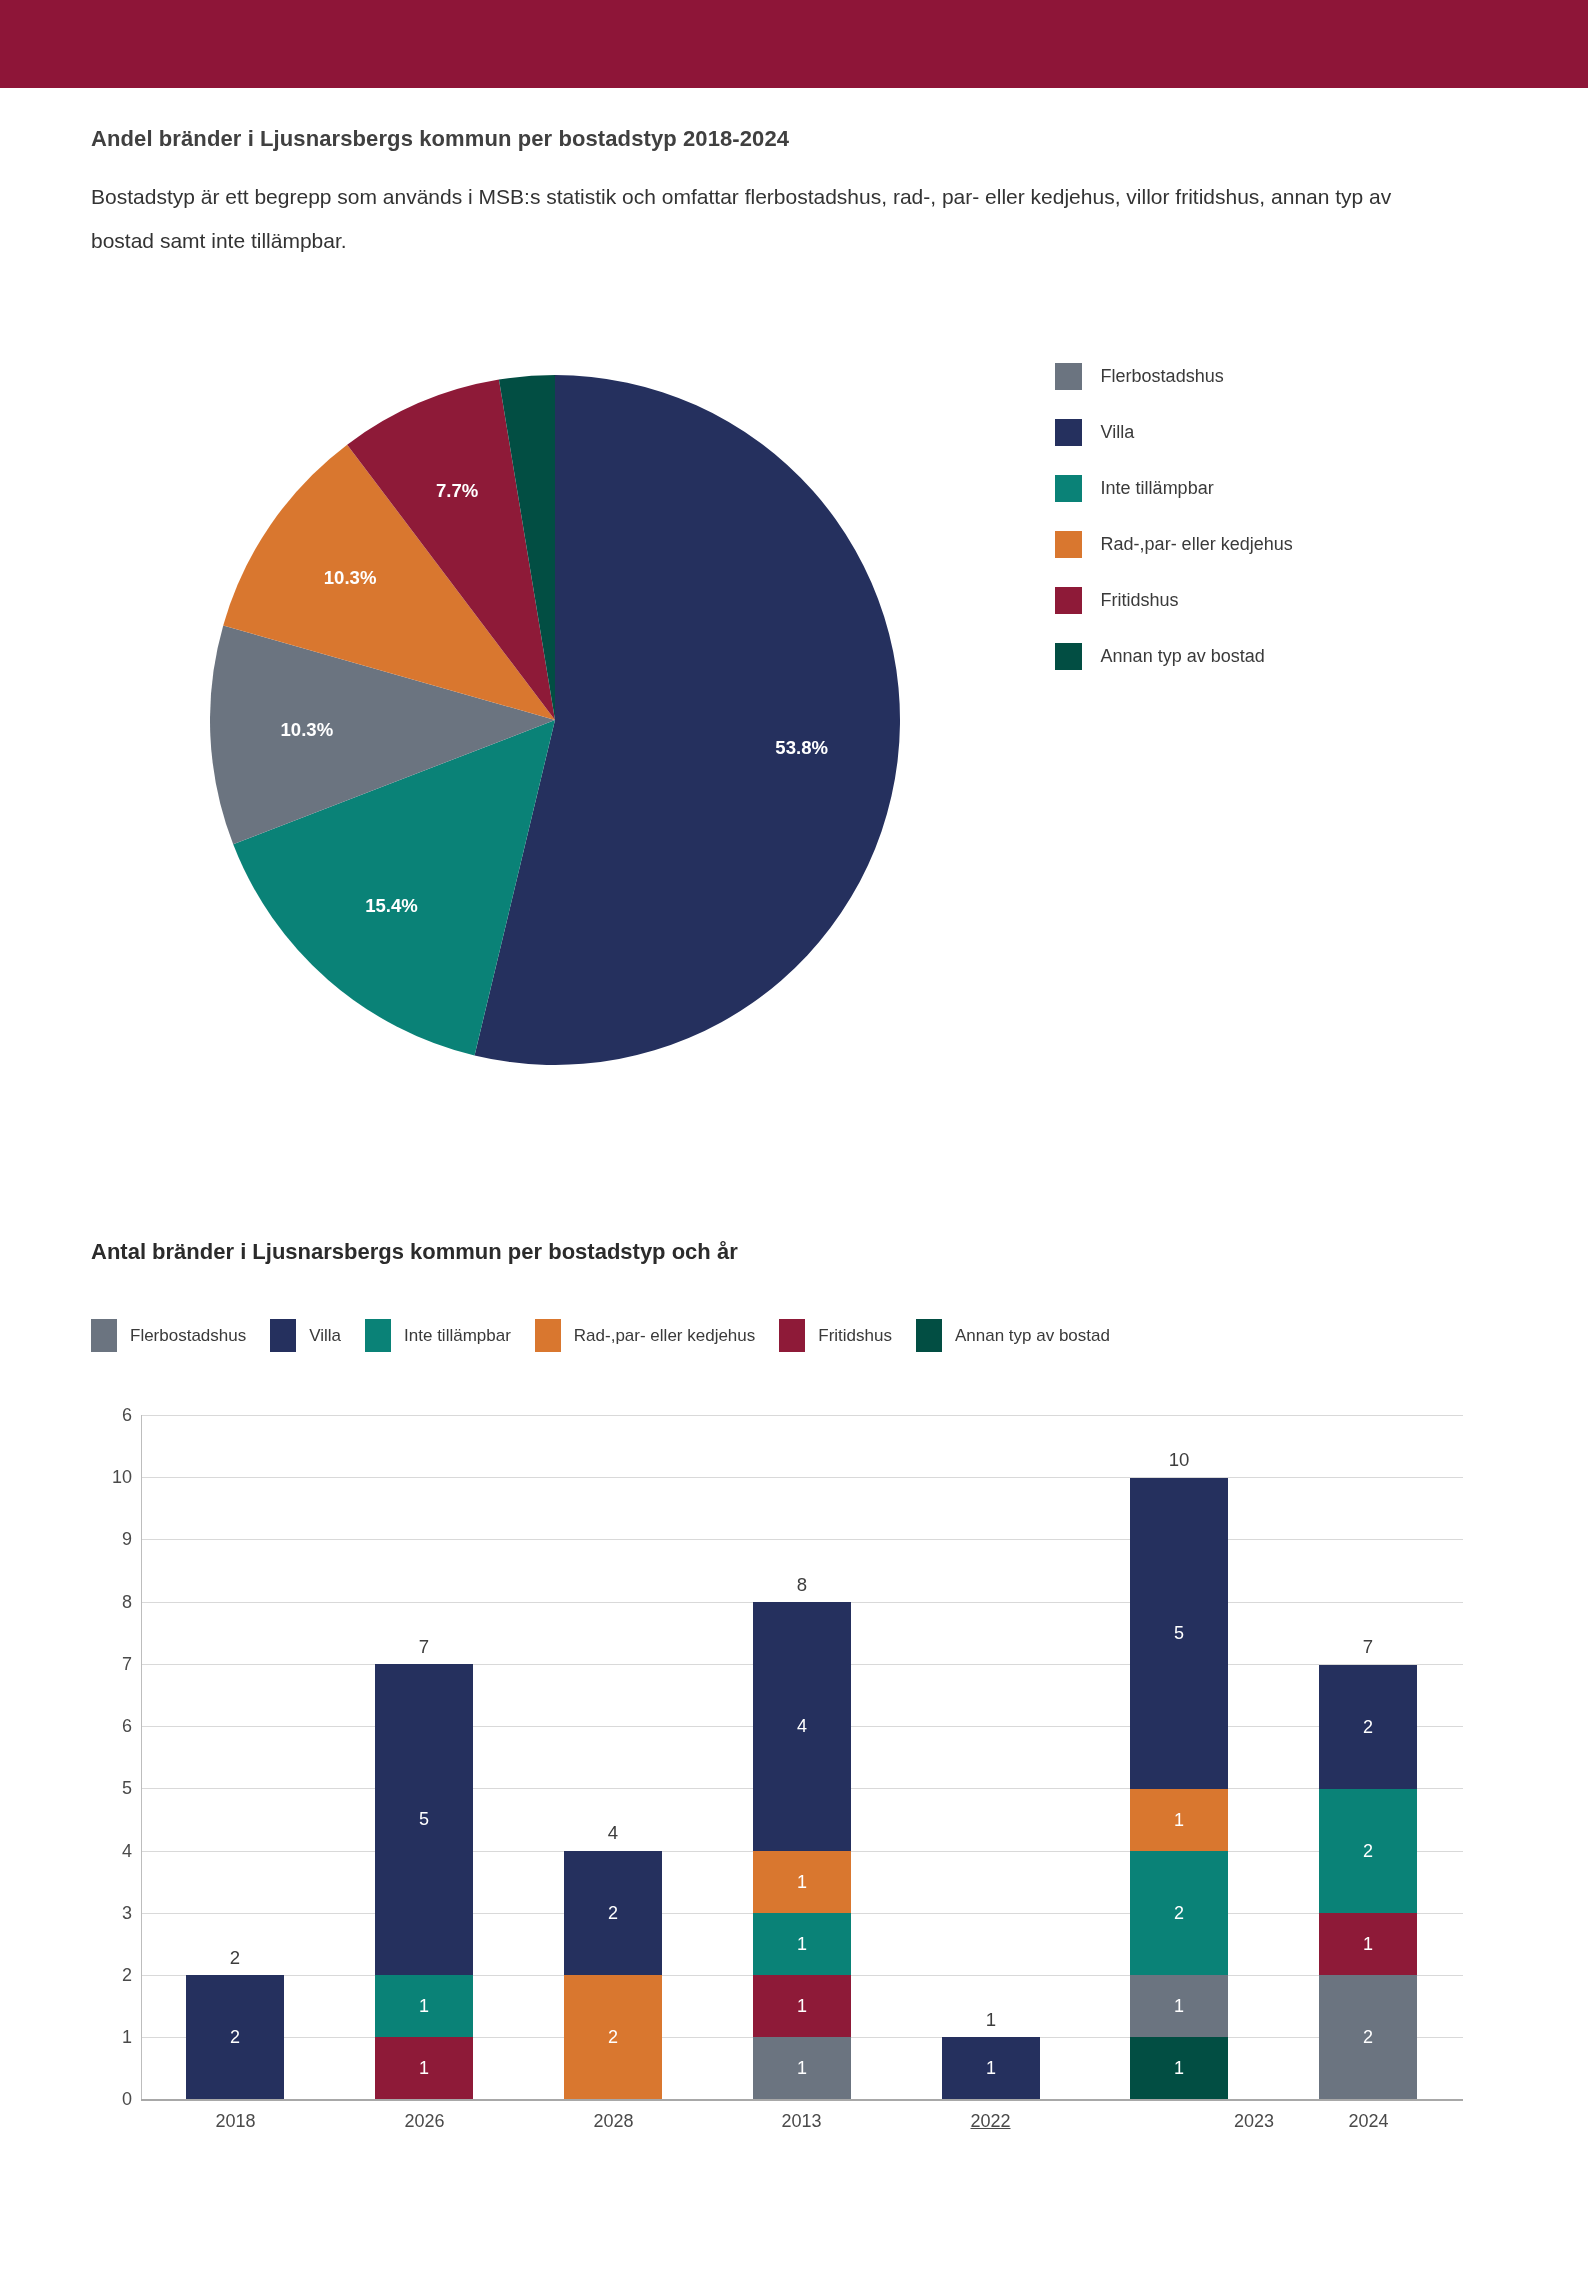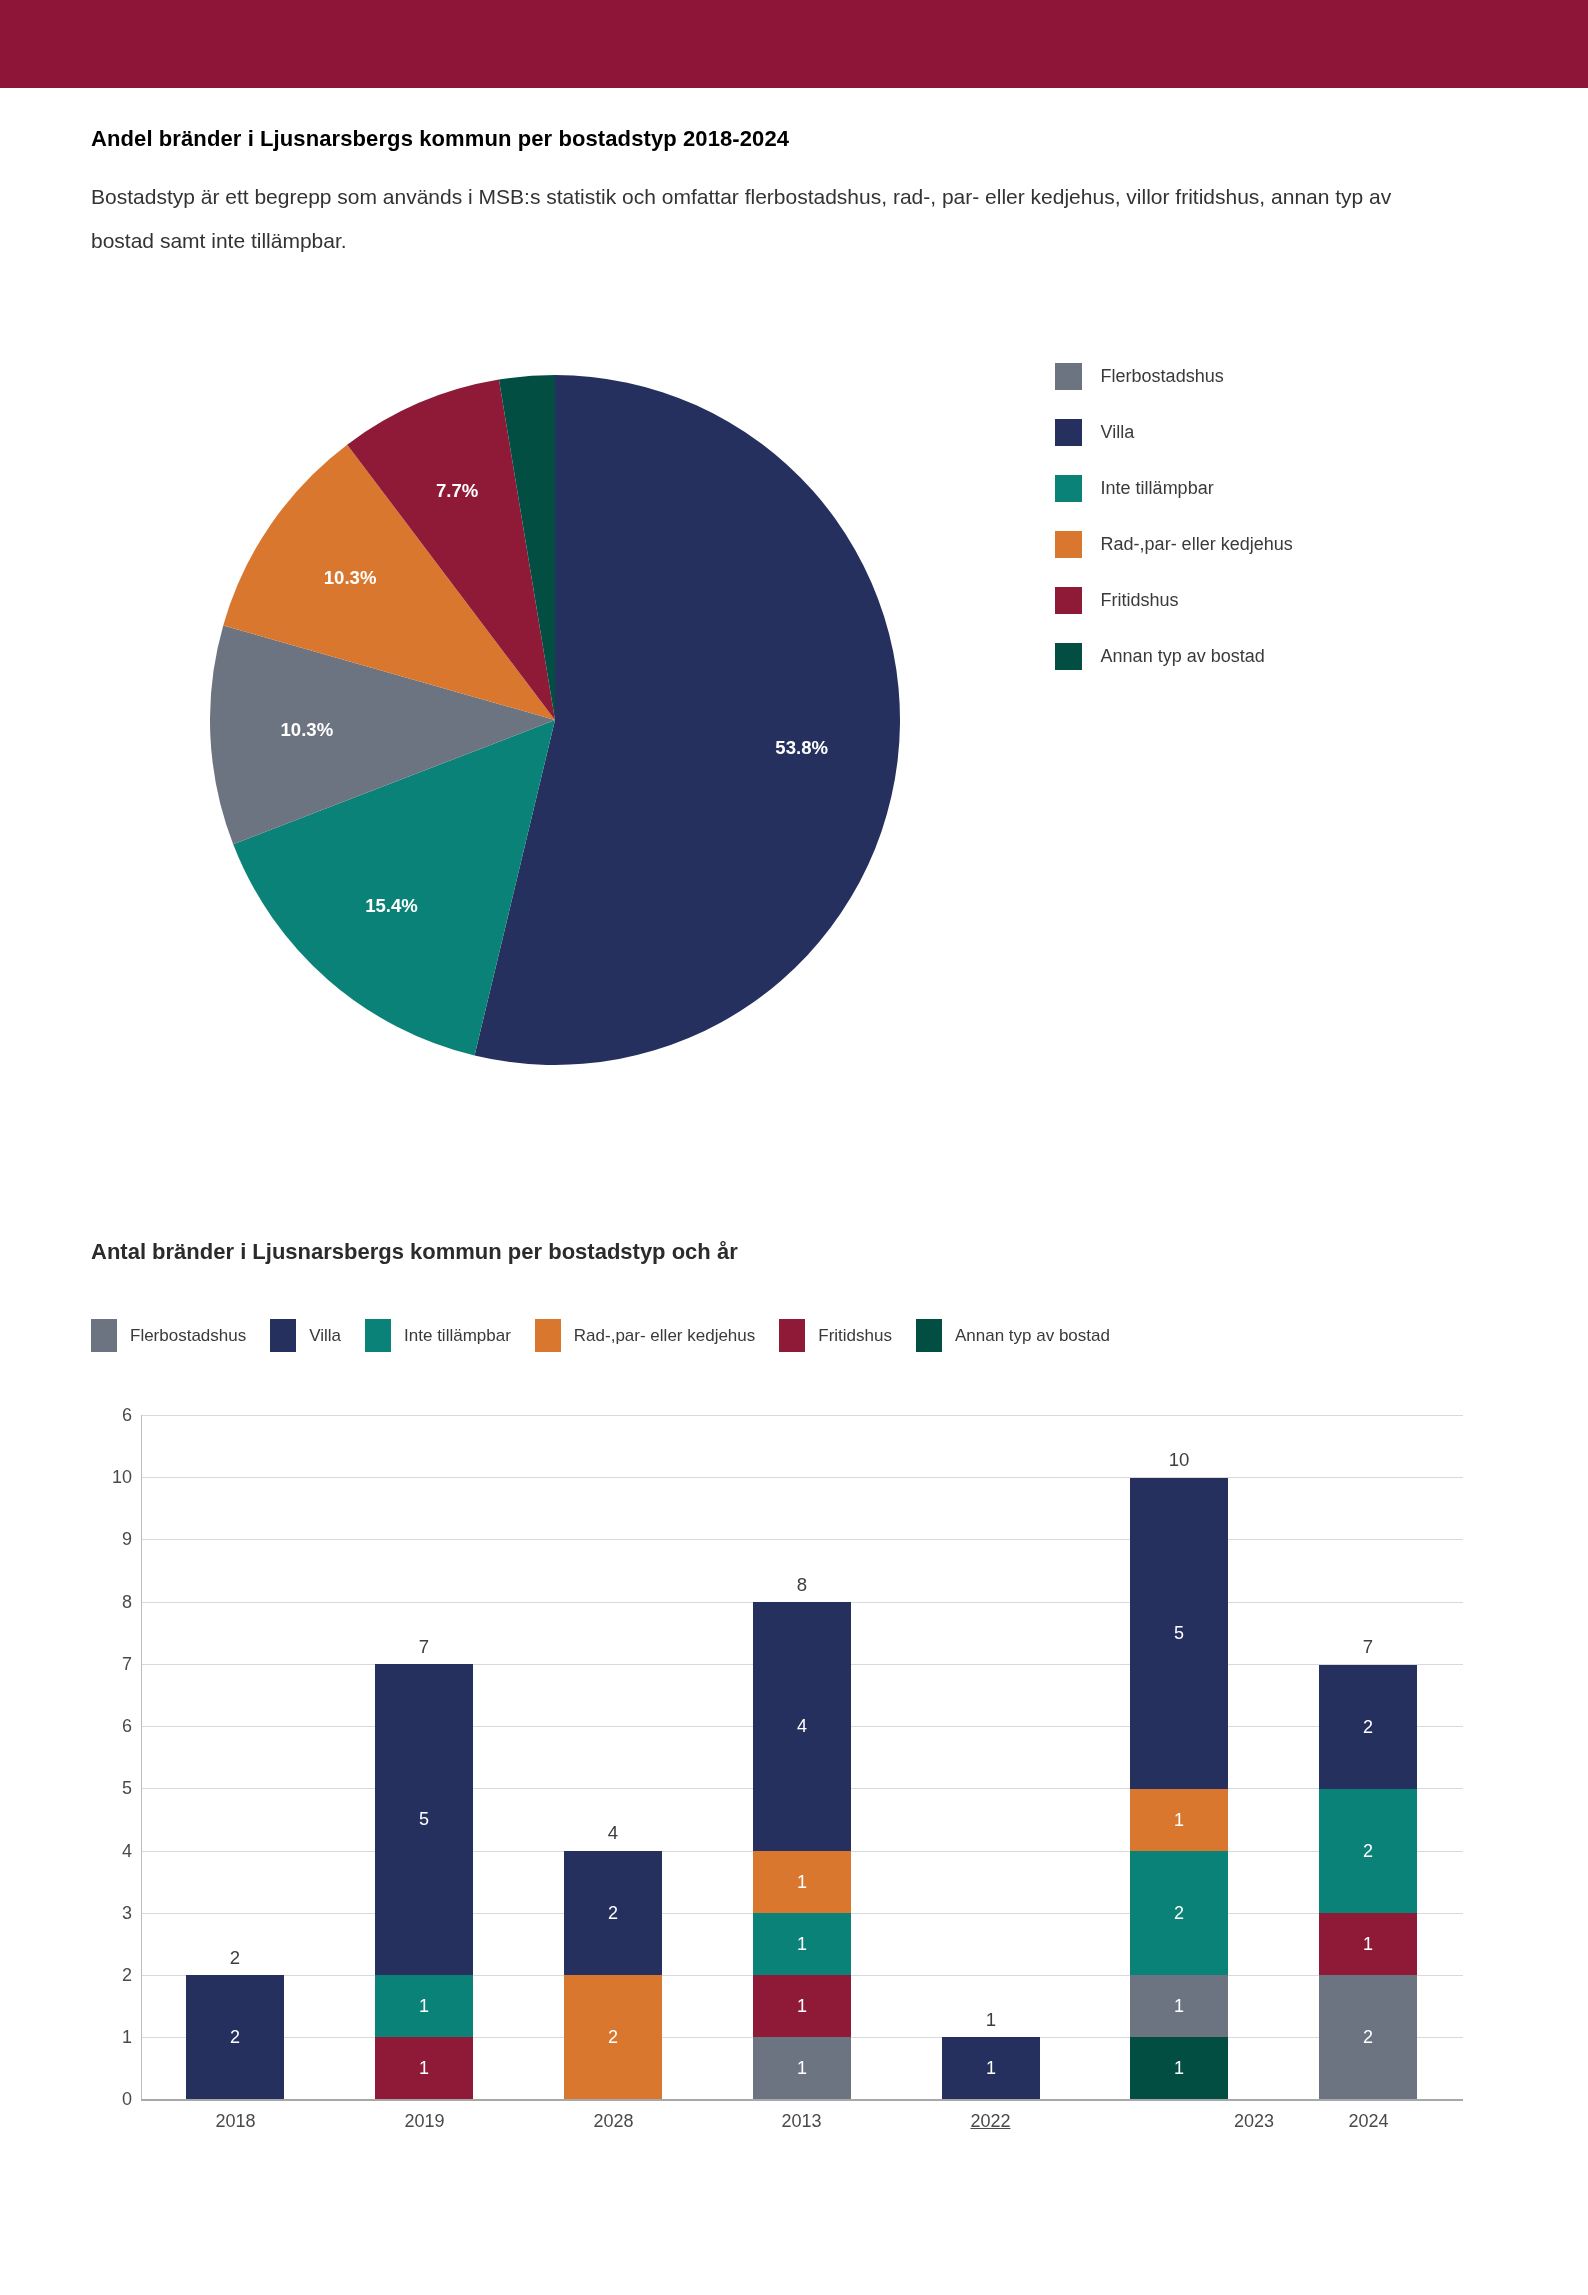--- a/index.html
+++ b/index.html
@@ -14,21 +14,21 @@
   
   .header-band {
     position: absolute; left: 0; top: 0;
     width: 1588px; height: 88px;
     background: #8E1538;
   }
 
   
   .sec1-title {
     position: absolute; left: 91px; top: 126px;
-    font-size: 22px; font-weight: bold; color: #000000;
+    font-size: 22px; font-weight: bold; color: #404040;
     letter-spacing: 0.1px;
   }
   .sec1-desc {
     position: absolute; left: 91px; top: 175px;
     width: 1343px;
     font-size: 21px; line-height: 44px; color: #333333;
     font-weight: normal;
   }
 
   
@@ -285,21 +285,21 @@
         <div class="bc-group" style="left: 1178px; width: 98px;">
           <div class="bc-seg" style="height: 124px; background: rgb(107, 116, 128);">2</div>
           <div class="bc-seg" style="height: 62px; background: rgb(142, 26, 56);">1</div>
           <div class="bc-seg" style="height: 124px; background: rgb(10, 130, 119);">2</div>
           <div class="bc-seg" style="height: 124px; background: rgb(37, 48, 94);">2</div>
           <div class="bc-total" style="bottom: 441px;">7</div>
         </div>
       </div>
     <div class="bc-xlabels" id="bc-xlabels">
         <div class="bc-xlabel" style="left: 0px; width: 189px;">2018</div>
-        <div class="bc-xlabel" style="left: 189px; width: 189px;">2019</div>
+        <div class="bc-xlabel" style="left: 189px; width: 189px;">2026</div>
         <div class="bc-xlabel" style="left: 378px; width: 189px;">2028</div>
         <div class="bc-xlabel" style="left: 566px; width: 189px;">2013</div>
         <div class="bc-xlabel" style="left: 755px; width: 189px; text-decoration: underline;">2022</div>
         <div class="bc-xlabel" style="left: 944px; width: 189px; text-align: right;">2023</div>
         <div class="bc-xlabel" style="left: 1133px; width: 189px;">2024</div>
       </div>
   </div>
 
 </div>
 

